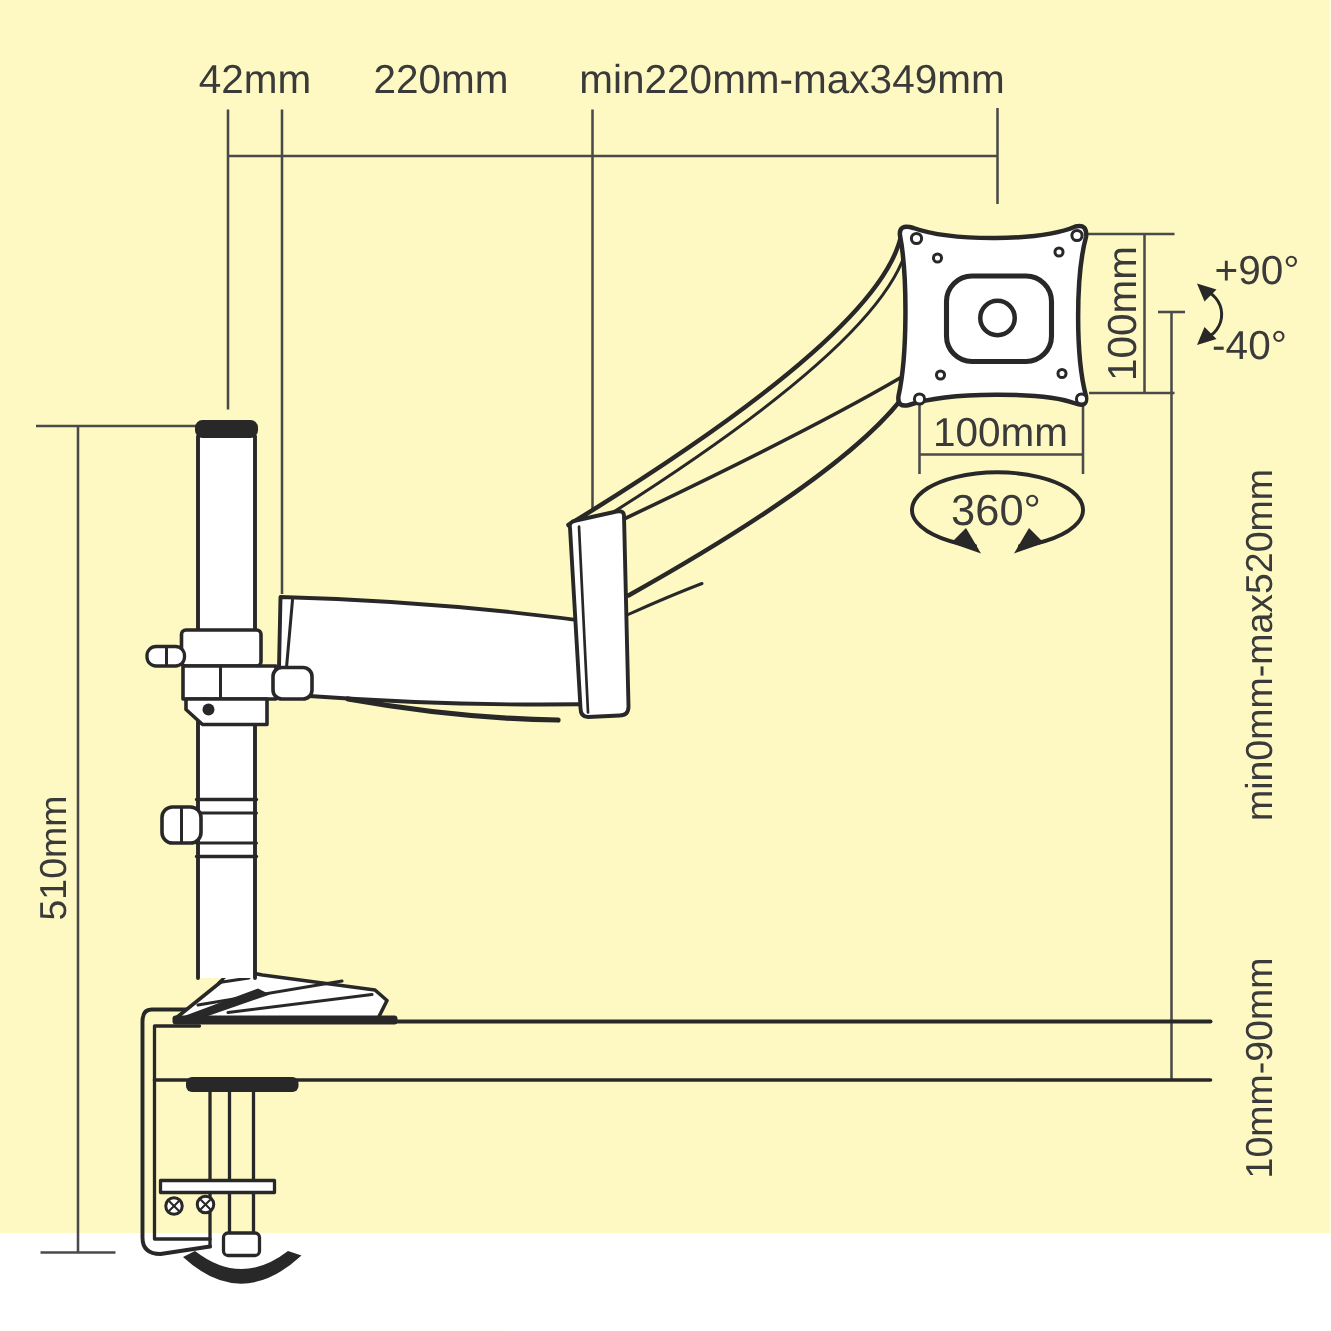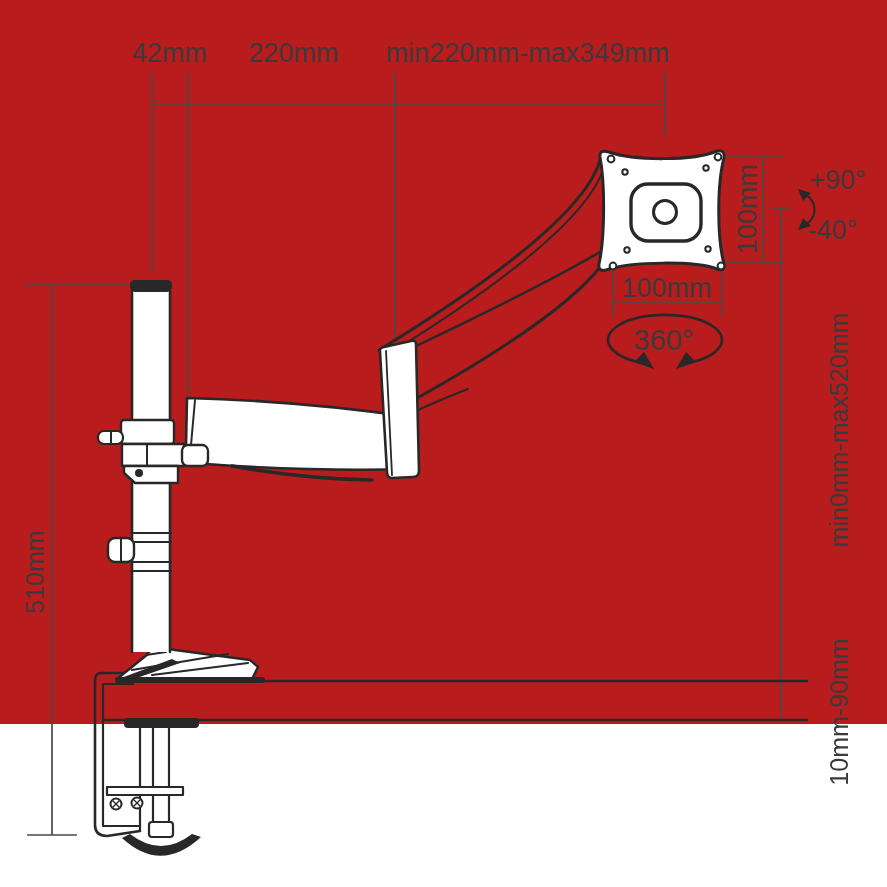--- a/index.html
+++ b/index.html
@@ -6,22 +6,22 @@
     margin: 0;
     padding: 0;
     background: #ffffff;
     width: 887px;
     height: 887px;
     overflow: hidden;
   }
   .canvas-wrap {
     position: relative;
     width: 887px;
-    height: 724px;
-    background: #b91c1c;
+    height: 822px;
+    background: #fef9c3;
     text-align: right;
   }
   svg { display: block; }
   .dim-label {
     font-family: "Liberation Sans", "DejaVu Sans", sans-serif;
     fill: #3a3a3a;
     font-size: 27px;
   }
   .dim-label-sm {
     font-family: "Liberation Sans", "DejaVu Sans", sans-serif;

